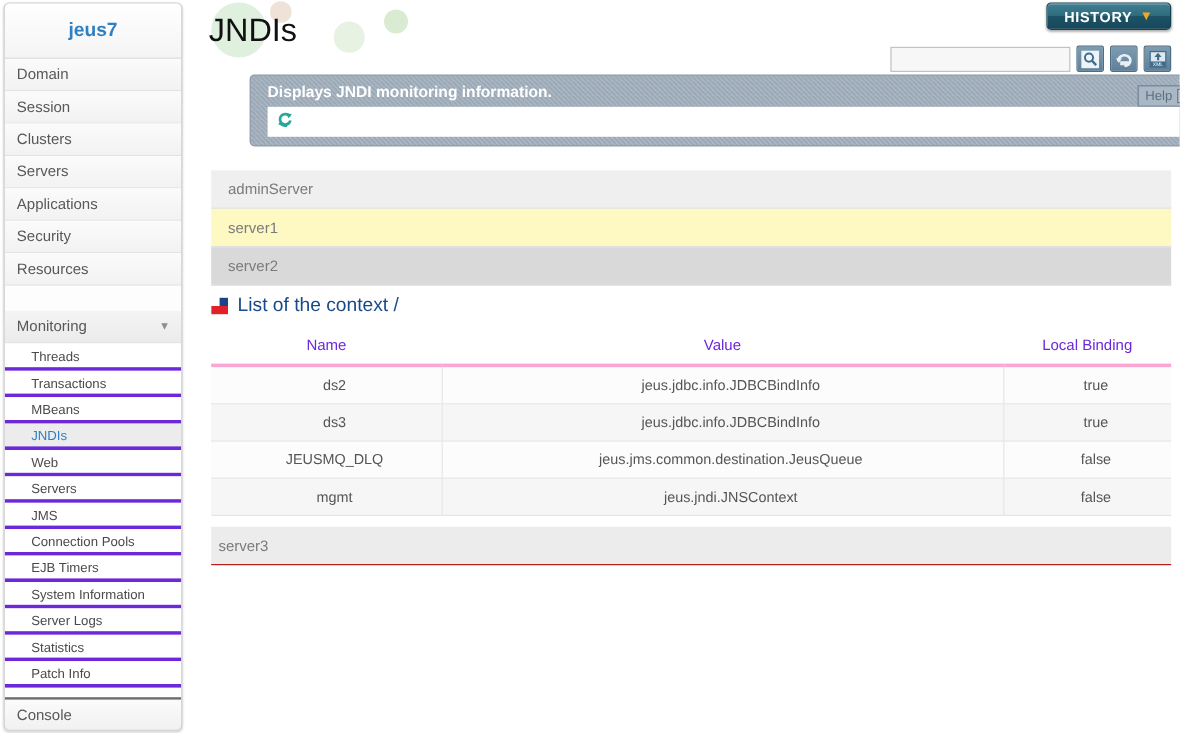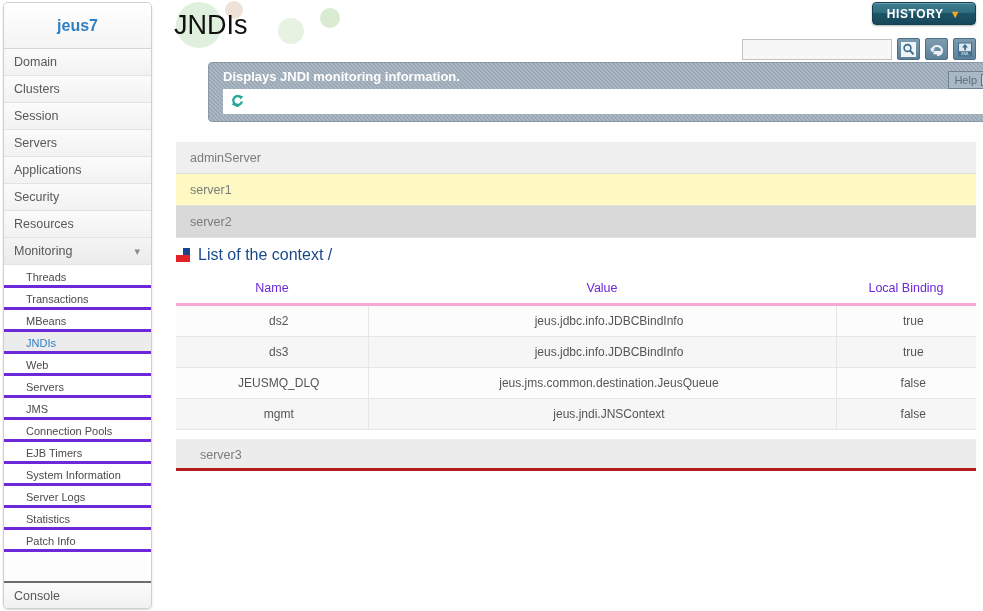--- a/index.html
+++ b/index.html
@@ -34,21 +34,21 @@
     height: 27px; line-height: 27px;
     padding-left: 10px;
     font-size: 12.5px;
     color: #57585a;
     border-bottom: 1px solid #e3e3e3;
     background: linear-gradient(to bottom,#fbfbfb 0%,#f2f2f2 100%);
     position: relative;
     cursor: pointer;
     white-space: nowrap;
   }
-  .nav-item.expanded { background: linear-gradient(to bottom,#f4f4f4 0%,#ebebeb 100%); }
+  .nav-item.expanded { background: linear-gradient(to bottom,#f4f4f4 0%,#ebebeb 100%); margin-top: 21px; }
   .chev {
     position: absolute; right: 11px; top: 0;
     font-size: 11px; color: #8d8d8d; line-height: 27px;
   }
   .subnav { background: #fff; padding-top: 1px; }
   .sub-item {
     height: 22px; line-height: 22px;
     padding-left: 22px;
     font-size: 11px;
     color: #4a4a4c;
@@ -209,43 +209,43 @@
   .ctx-table tbody td:last-child { border-right: none; }
   .ctx-table tbody tr:nth-child(even) td { background: #f6f6f6; }
   .col-name  { width: 192px; }
   .col-value { width: 468px; }
   .col-bind  { width: 140px; }
 
   .srv-last {
     position: absolute; left: 16px; top: 439px;
     width: 800px;
     height: 32px; line-height: 32px;
-    padding-left: 24px;
+    padding-left: 6px;
     font-size: 12.5px; color: #7b7b7b;
     background: #ececec;
-    border-bottom: 3px solid #b91c1c;
+    border-bottom: 1px solid #b91c1c;
     cursor: pointer;
   }
 </style>
 </head>
 <body>
 
 <div id="app">
 
   <div id="sidebar">
     <div class="brand">jeus7</div>
 
     <div class="nav-item">
       <span>Domain</span>
     </div>
     <div class="nav-item">
+      <span>Session</span>
+    </div>
+    <div class="nav-item">
       <span>Clusters</span>
-    </div>
-    <div class="nav-item">
-      <span>Session</span>
     </div>
     <div class="nav-item">
       <span>Servers</span>
     </div>
     <div class="nav-item">
       <span>Applications</span>
     </div>
     <div class="nav-item">
       <span>Security</span>
     </div>

